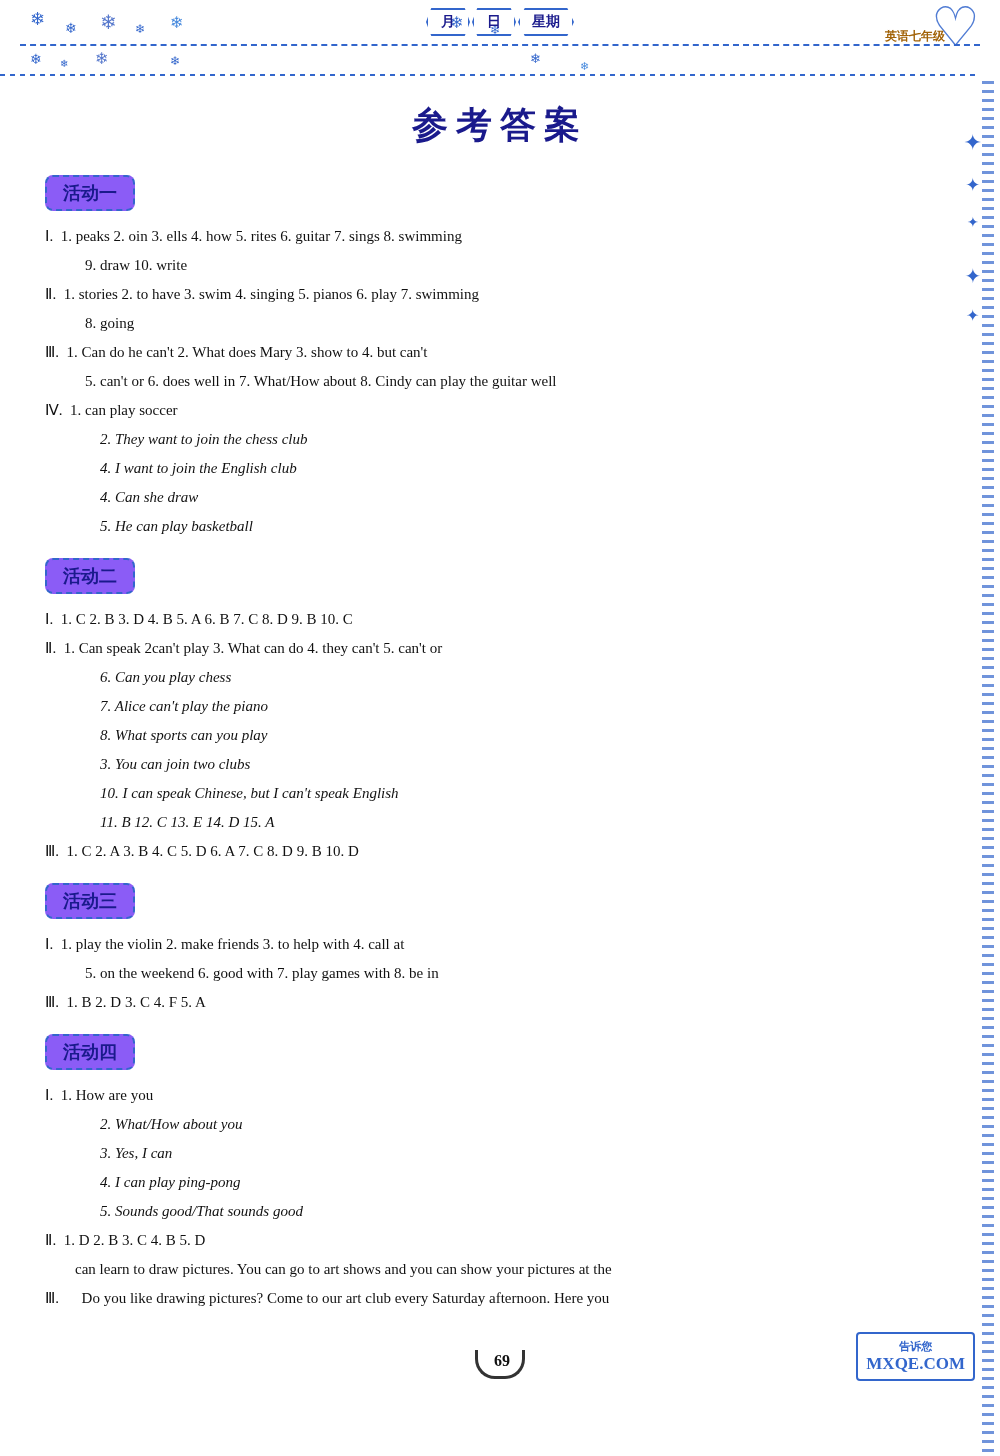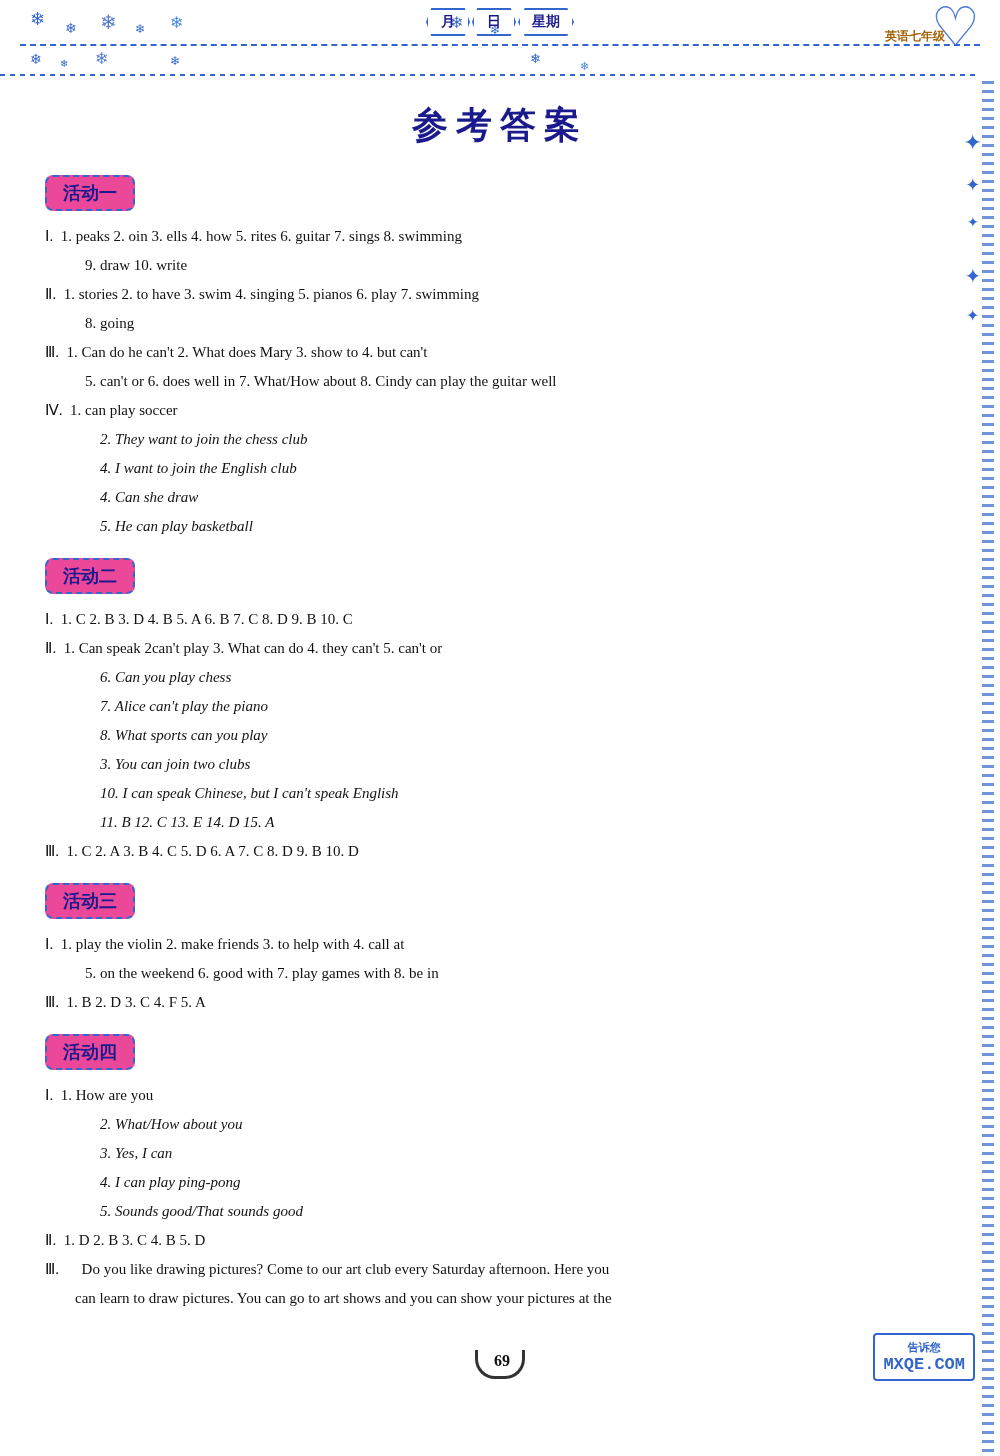--- a/index.html
+++ b/index.html
@@ -23,21 +23,21 @@
       letter-spacing: 8px;
     }
 
     
     .section-box {
       display: inline-block;
       border: 2px dashed #3366cc;
       border-radius: 8px;
       padding: 4px 16px;
       margin-bottom: 12px;
-      background: #ec4899;
+      background: #8b5cf6;
     }
 
     .section-title {
       font-size: 18px;
       color: #1a1a8c;
       font-family: 'SimHei', sans-serif;
       font-weight: bold;
     }
 
     
@@ -329,37 +329,37 @@
 
       
       <div>
         <div class="answer-line">
           <span class="roman-label">Ⅱ</span>. &nbsp;<span>1. D  2. B  3. C  4. B  5. D</span>
         </div>
       </div>
 
       
       <div>
+        <div class="answer-line" style="text-align:justify;padding-left:30px;">can learn to draw pictures.  You can go to art shows and you can show your pictures at the</div>
         <div class="answer-line" style="text-align:justify;">
           <span class="roman-label">Ⅲ</span>. &nbsp;&nbsp;&nbsp;&nbsp;&nbsp;<span>Do you like drawing pictures? Come to our art club every Saturday afternoon.  Here you</span>
         </div>
-        <div class="answer-line" style="text-align:justify;padding-left:30px;">can learn to draw pictures.  You can go to art shows and you can show your pictures at the</div>
       </div>
     </div>
 
   </div>
 
   <div class="footer">
     <div style="display:flex;flex-direction:column;align-items:center;">
       <div style="font-size:16px;font-weight:bold;color:#111;border-bottom:3px solid #333;border-left:3px solid #333;border-right:3px solid #333;border-radius:0 0 20px 20px;padding:2px 12px 6px 12px;min-width:50px;text-align:right;">69</div>
     </div>
 
     <div style="position:absolute;right:25px;bottom:8px;border:2px solid #3366cc;padding:5px 8px;border-radius:4px;">
       <div style="font-size:11px;color:#3366cc;font-weight:bold;text-align:center;font-family:'SimHei',sans-serif;">告诉您</div>
-      <div style="font-size:17px;color:#3366cc;font-weight:bold;text-align:left;font-family:Liberation Mono, monospace;">MXQE.COM</div>
+      <div style="font-size:17px;color:#3366cc;font-weight:bold;text-align:left;font-family:Liberation Serif, serif;">MXQE.COM</div>
     </div>
   </div>
 
   <div style="position:absolute;right:18px;top:130px;display:flex;flex-direction:column;gap:18px;align-items:center;">
     <span style="color:#3366cc;font-size:22px;">✦</span>
     <span style="color:#3366cc;font-size:18px;">✦</span>
     <span style="color:#3366cc;font-size:14px;">✦</span>
     <span style="color:#3366cc;font-size:20px;margin-top:15px;">✦</span>
     <span style="color:#3366cc;font-size:16px;">✦</span>
   </div>

